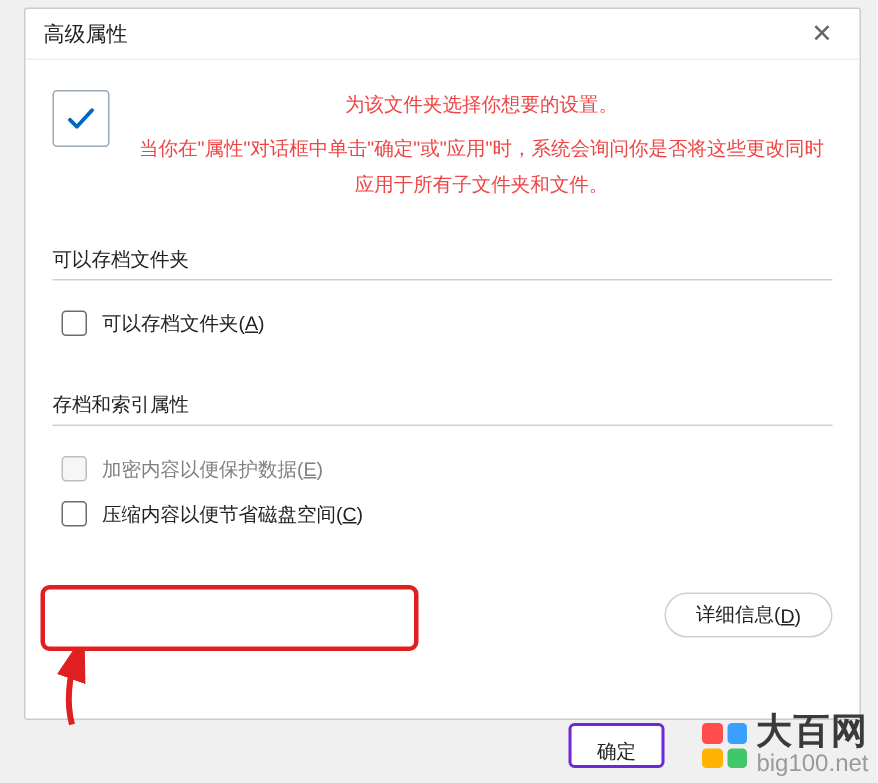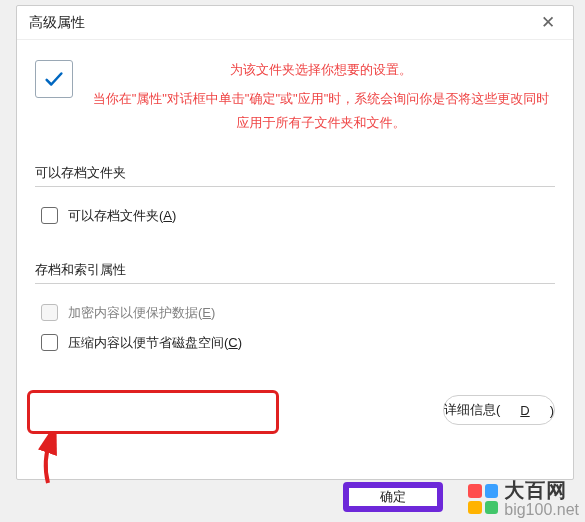--- a/index.html
+++ b/index.html
@@ -138,32 +138,32 @@
     position: absolute;
     right: 30px;
     top: 395px;
     width: 112px;
     height: 30px;
     border: 1px solid #cfcfcf;
     border-radius: 15px;
     background: #fff;
     display: flex;
     align-items: center;
-    justify-content: space-between;
+    justify-content: center;
     color: #222;
     cursor: pointer;
   }
   .details-btn .ul { text-decoration: underline; }
   .ok-btn {
     position: absolute;
     right: 142px;
     bottom: 10px;
-    width: 100px;
+    width: 64px;
     height: 30px;
-    border: 6px solid #6d28d9;
+    border: 2px solid #6d28d9;
     border-radius: 4px;
     background: #fff;
     display: flex;
     align-items: flex-end;
     justify-content: center;
     color: #222;
     cursor: pointer;
   }
   .watermark {
     position: absolute;
@@ -181,21 +181,21 @@
     grid-template-rows: 1fr 1fr;
     gap: 3px;
   }
   .wm-logo div { border-radius: 3px; }
   .wm-logo .c1 { background: #ff4d4d; }
   .wm-logo .c2 { background: #3aa0ff; }
   .wm-logo .c3 { background: #ffb300; }
   .wm-logo .c4 { background: #42c66a; }
   .wm-text { display: flex; flex-direction: column; line-height: 1; }
   .wm-top {
-    font-size: 20px;
+    font-size: 24px;
     font-weight: 700;
     color: #3a3a3a;
     letter-spacing: 1px;
   }
   .wm-sub {
     font-size: 16px;
     color: #9a9a9a;
     align-self: flex-end;
     margin-top: 2px;
   }

